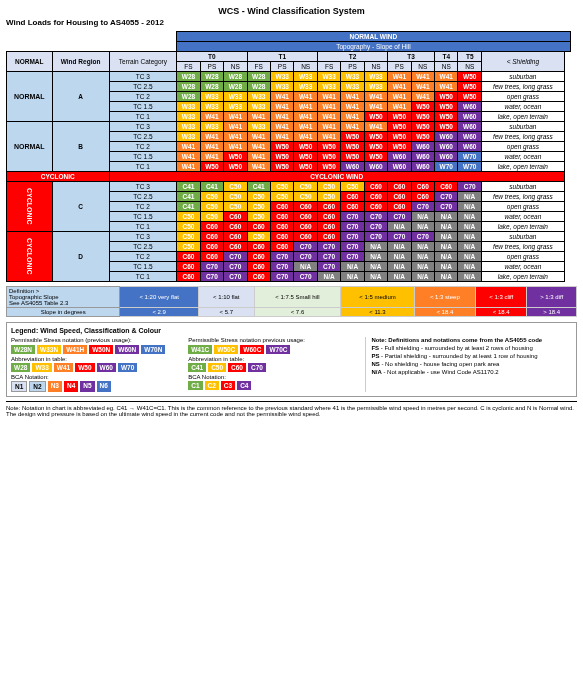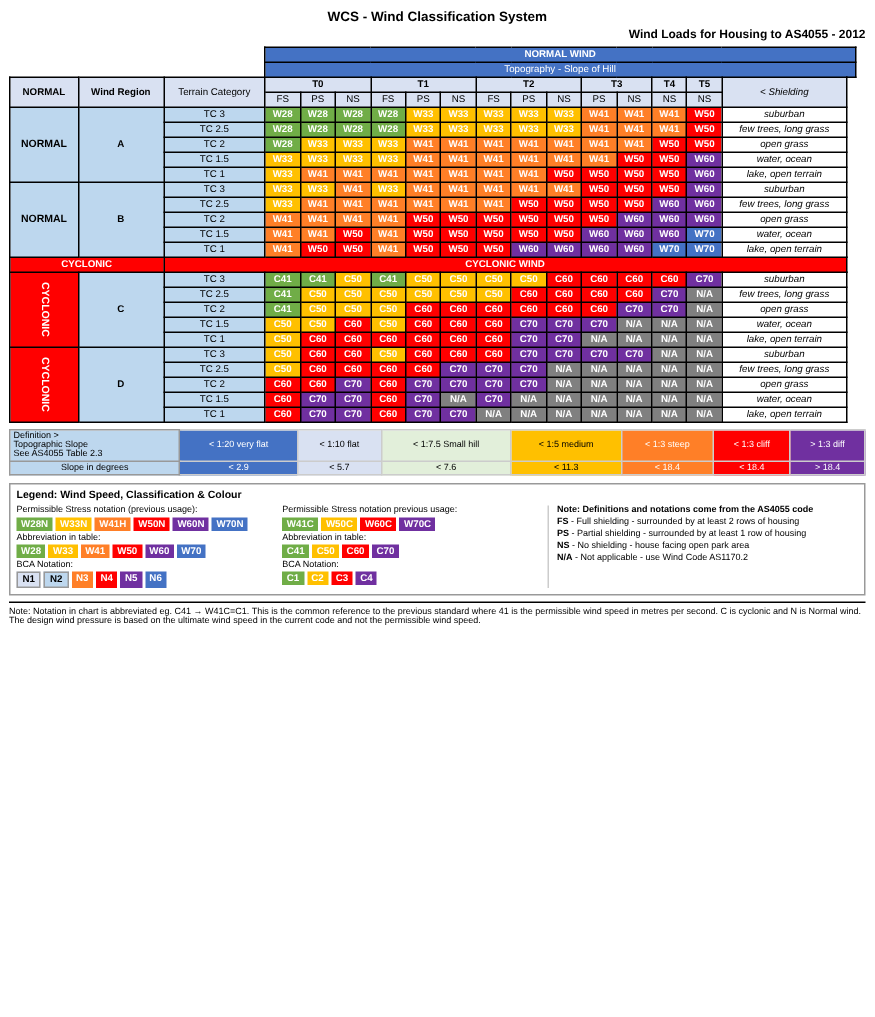--- a/index.html
+++ b/index.html
@@ -13,21 +13,21 @@
       width: 583px;
       padding: 6px;
     }
     .main-title {
       text-align: center;
       font-size: 9px;
       font-weight: bold;
       margin-bottom: 2px;
     }
     .sub-title {
-      text-align: right;
+      text-align: left;
       font-size: 8px;
       font-weight: bold;
       margin-bottom: 4px;
     }
     .outer-table {
       width: 100%;
       border-collapse: collapse;
     }
     .outer-table td, .outer-table th {
       border: 1px solid #000;

